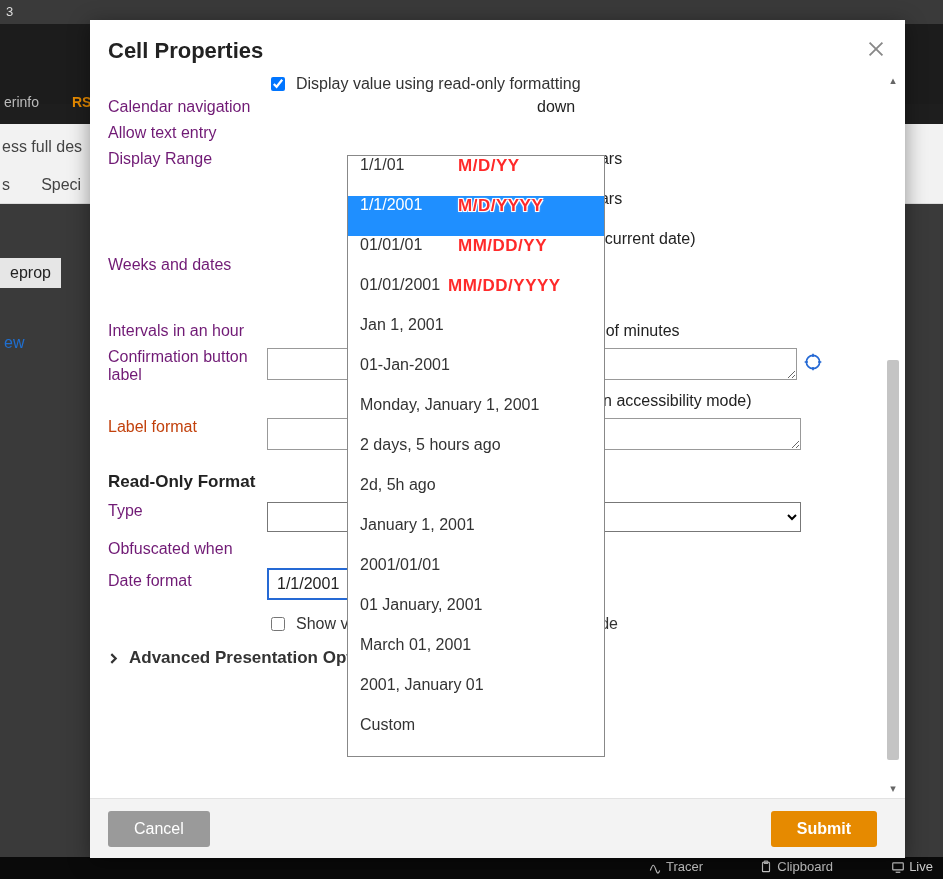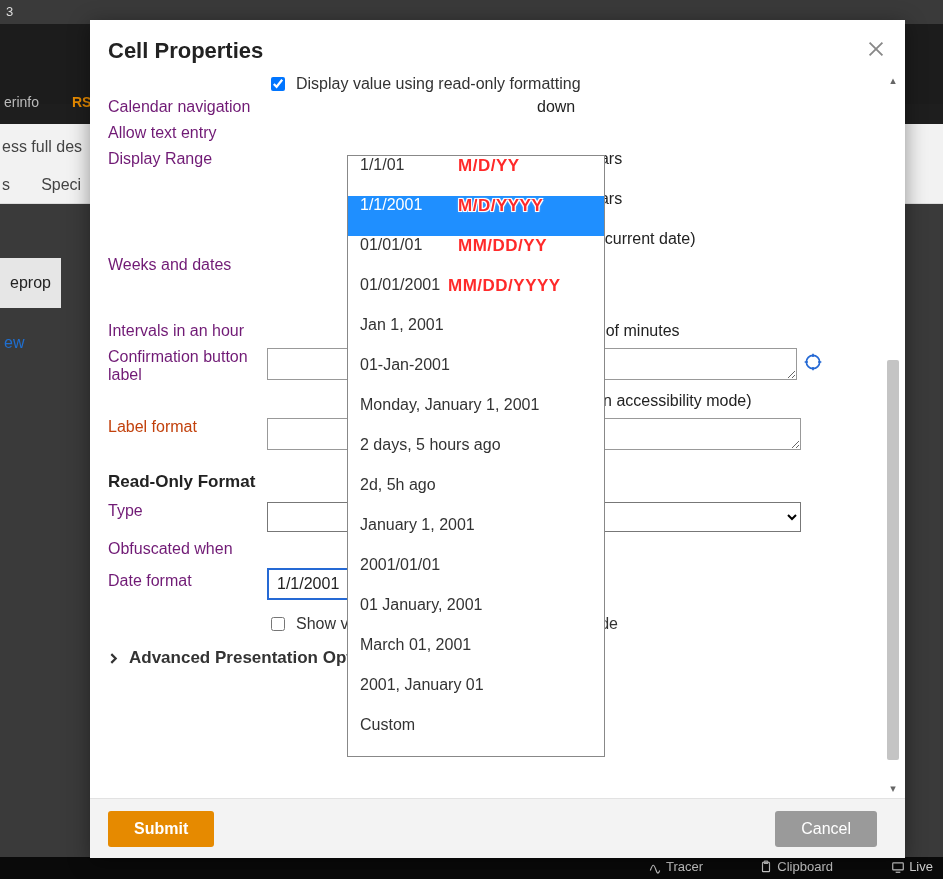--- a/index.html
+++ b/index.html
@@ -14,21 +14,21 @@
   }
   .app-bg { position: absolute; inset: 0; }
   .header-dark { height: 24px; background: #3a3a3a; color: #ddd; padding-left: 6px; font-size: 13px; line-height: 24px; }
   .black-strip { position: absolute; top: 24px; left: 0; right: 0; height: 80px; background: #1c1c1c; }
   .black-strip .orange { color: #e68a00; font-weight: bold; font-size: 14px; position: absolute; left: 72px; top: 70px; }
   .black-strip .grey { color: #bbb; font-size: 14px; position: absolute; left: 0; top: 70px; padding-left: 4px; }
   .whitebar { position: absolute; top: 124px; left: 0; right: 0; height: 80px; background: #f2f2f2; border-bottom: 1px solid #ddd; color: #444; }
   .whitebar .line1 { position: absolute; top: 14px; left: 0; font-size: 16px; padding-left: 2px; }
   .whitebar .line2 { position: absolute; top: 52px; left: 0; font-size: 16px; padding-left: 2px; text-align: right; }
   .greyfill { position: absolute; top: 204px; left: 0; right: 0; bottom: 22px; background: #3a3a3a; }
-  .greyfill .tab { background: #e6e6e6; color: #222; position: absolute; top: 54px; left: 0; padding: 16px 10px; font-size: 16px; }
+  .greyfill .tab { background: #e6e6e6; color: #222; position: absolute; top: 54px; left: 0; padding: 6px 10px; font-size: 16px; }
   .greyfill .link { color: #1f6fd0; position: absolute; top: 130px; left: 0; font-size: 16px; padding-left: 4px; }
   .footer-dark { position: absolute; left: 0; right: 0; bottom: 0; height: 22px; background: #0a0a0a; color: #ccc; font-size: 13px; }
   .footer-dark .item { position: absolute; top: 2px; display: inline-flex; align-items: center; gap: 4px; }
   .footer-dark .item svg { width: 14px; height: 14px; }
 
   
   .modal {
     position: absolute;
     left: 90px; top: 20px;
     width: 815px; height: 838px;
@@ -278,16 +278,16 @@
       </div>
 
     <div class="scroll-btn scroll-up">▴</div>
     <div class="scroll-track">
       <div class="scroll-thumb"></div>
     </div>
     <div class="scroll-btn scroll-down">▾</div>
   </div>
 
   <div class="modal-footer">
+    <button class="btn btn-cancel">Cancel</button>
     <button class="btn btn-submit">Submit</button>
-    <button class="btn btn-cancel">Cancel</button>
   </div>
 </div>
 
 </body></html>

